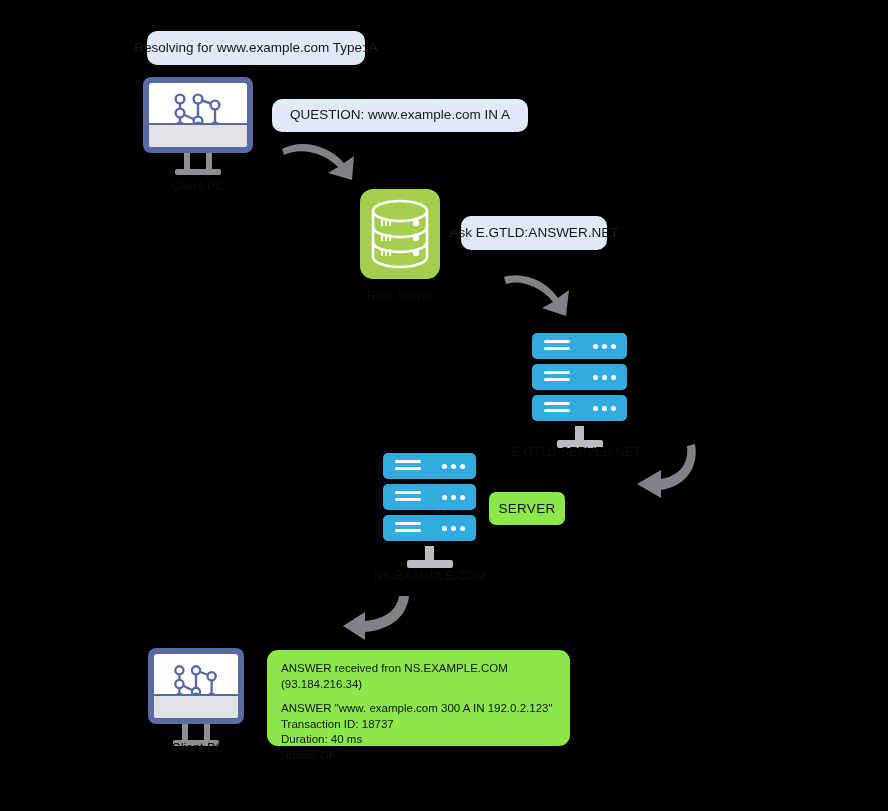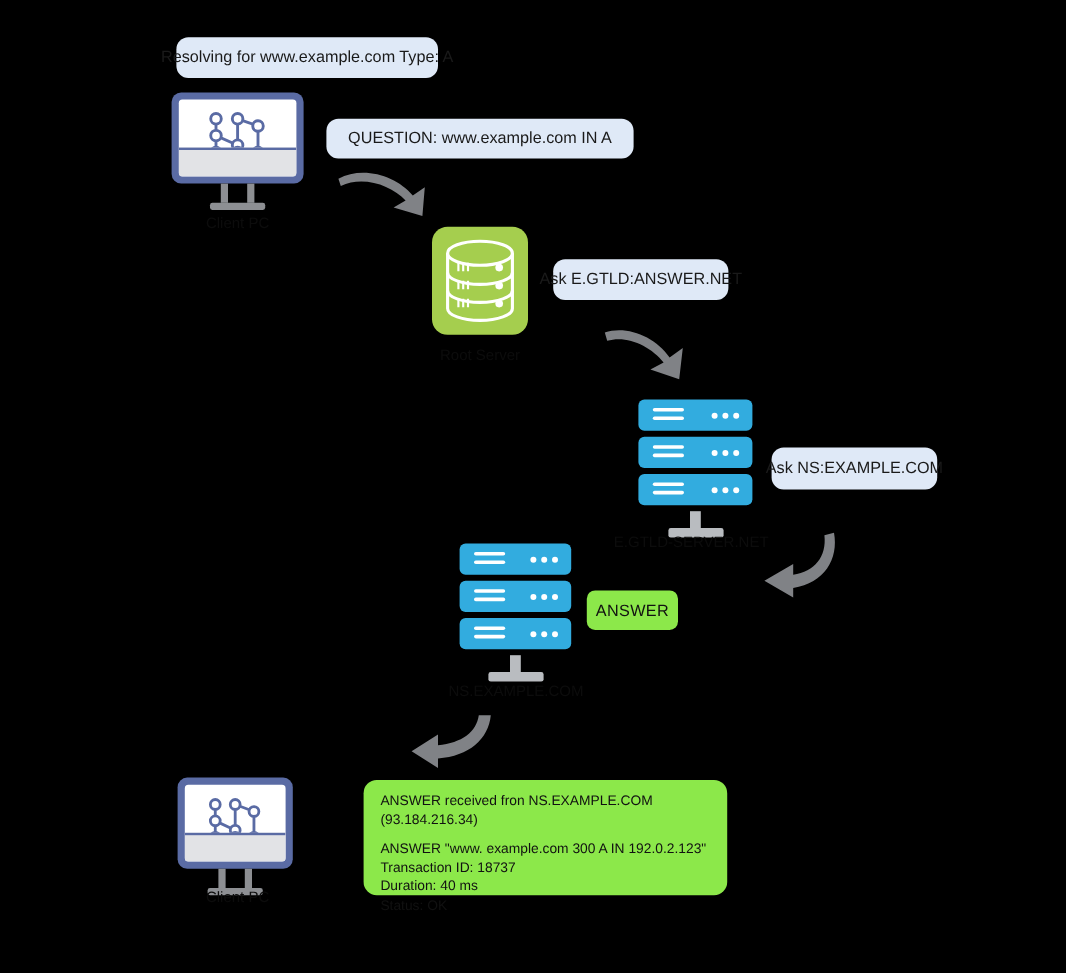--- a/index.html
+++ b/index.html
@@ -55,21 +55,20 @@
     position: absolute;
     left: 267px; top: 650px;
     width: 303px; height: 96px;
     background: #8ce84a;
     border-radius: 11px;
     color: #111111;
     font-size: 11.5px;
     line-height: 1.35;
     box-sizing: border-box;
     padding: 11px 14px 4px 14px;
-    margin-left: 36px;
   }
   .answer-panel .gap { height: 9px; }
 
   
   .node-label {
     position: absolute;
     color: #0c0c0c;
     font-size: 12.5px;
     text-align: center;
     white-space: nowrap;
@@ -282,21 +281,20 @@
           <i></i>
           <i></i>
           <i></i>
         </div>
     </div>
     <div class="neck"></div>
     <div class="base"></div>
   </div>
   <div class="node-label" style="left:576px; top:445px;">E.GTLD-SERVER.NET</div>
 
-  <div class="callout callout-ns">Ask NS:EXAMPLE.COM</div>
 
   <svg class="arrow" style="left:613px; top:440px;" width="88" height="60" viewBox="0 0 88 60">
     <path d="M82 4 C 86 26, 74 46, 48 50 L 48 58 L 24 44 L 48 30 L 48 39 C 66 36, 76 24, 74 6 Z" fill="#808286"></path>
   </svg>
 
   <div class="server-stack" style="left:383px; top:453px; width:93px;">
     <div class="server-unit">
       <div class="lines">
           <i></i>
           <i></i>
@@ -327,21 +325,21 @@
           <i></i>
           <i></i>
           <i></i>
         </div>
     </div>
     <div class="neck"></div>
     <div class="base"></div>
   </div>
   <div class="node-label" style="left:430px; top:569px;">NS.EXAMPLE.COM</div>
 
-  <div class="badge-answer">ANSWER</div>
+  <div class="badge-answer">SERVER</div>
 
   <svg class="arrow" style="left:337px; top:592px;" width="80" height="52" viewBox="0 0 80 52">
     <path d="M72 4 C 70 24, 54 38, 28 40 L 28 48 L 6 34 L 28 20 L 28 29 C 48 27, 60 18, 62 4 Z" fill="#808286"></path>
   </svg>
 
   <div class="monitor" style="left:148px; top:648px; width:96px;">
     <div class="screen">
       <div class="screen-inner">
         <svg width="100%" height="100%" viewBox="0 0 86 64">
           <g stroke="#5a6ba4" stroke-width="2.4" fill="none">

